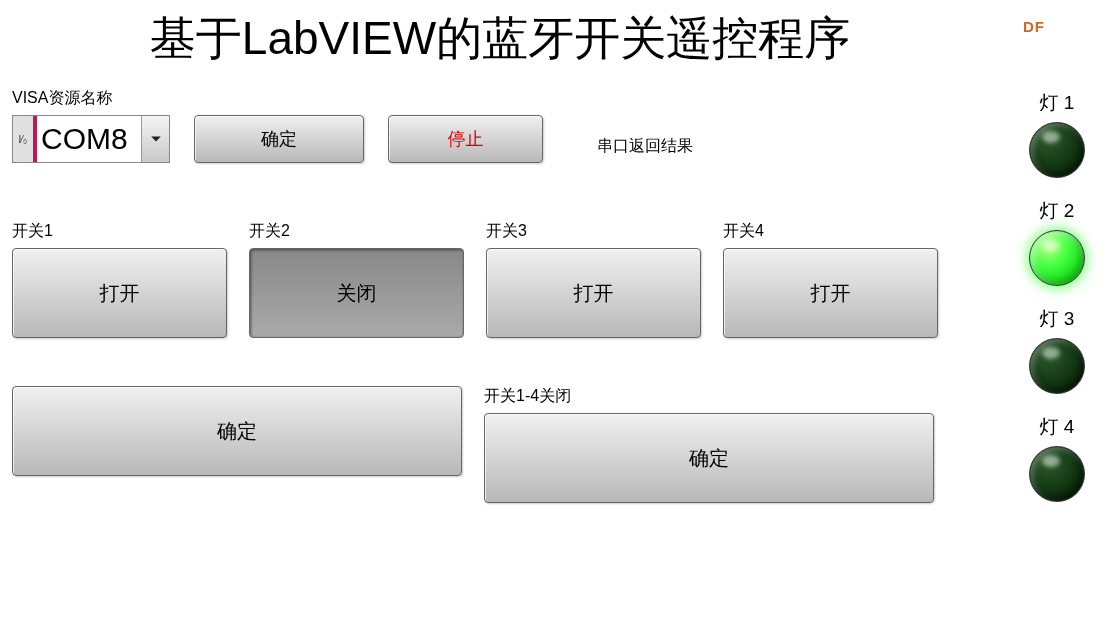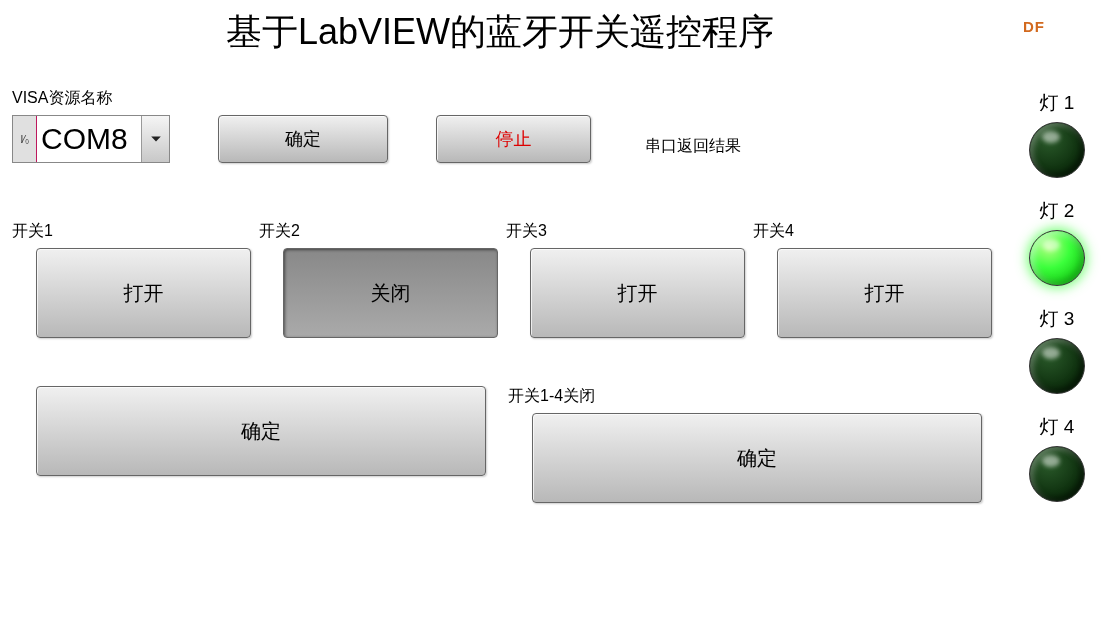--- a/index.html
+++ b/index.html
@@ -6,21 +6,21 @@
     body {
       font-family: "Microsoft YaHei", Arial, sans-serif;
       background: #ffffff;
       width: 1115px;
       height: 630px;
       position: relative;
       overflow: hidden;
     }
     .title {
       text-align: center;
-      font-size: 36px;
+      font-size: 46px;
       font-weight: 400;
       padding-top: 8px;
       padding-bottom: 12px;
       width: 1000px;
     }
     .df-label {
       position: absolute;
       top: 18px;
       right: 70px;
       color: #D2691E;
@@ -48,21 +48,21 @@
     .visa-control {
       display: flex;
       align-items: stretch;
       height: 48px;
       border: 1px solid #888;
       background: #fff;
     }
     .visa-io {
       width: 24px;
       background: #e0e0e0;
-      border-right: 1px solid #be185d;
+      border-right: 4px solid #be185d;
       display: flex;
       align-items: center;
       justify-content: center;
       font-size: 11px;
       line-height: 1;
       color: #333;
       position: relative;
     }
     .visa-io-text {
       transform: scaleX(0.9);
@@ -87,21 +87,20 @@
     .lv-button {
       background: linear-gradient(#f0f0f0, #b8b8b8);
       border: 1px solid #666;
       border-radius: 4px;
       box-shadow: inset 1px 1px 0 rgba(255,255,255,0.7), 1px 1px 2px rgba(0,0,0,0.2);
       font-size: 18px;
       cursor: pointer;
       display: flex;
       align-items: center;
       justify-content: center;
-      margin-left: 24px;
     }
     .lv-button.pressed {
       background: linear-gradient(#888, #aaa);
       box-shadow: inset 1px 1px 3px rgba(0,0,0,0.5);
     }
     .btn-confirm-top { width: 170px; height: 48px; }
     .btn-stop-top { width: 155px; height: 48px; color: #d00; }
     .result-block { margin-left: 30px; }
     .result-box {
       border: 2px inset #aaa;
@@ -110,21 +109,21 @@
       height: 46px;
       font-size: 28px;
       padding: 4px 8px;
       display: flex;
       align-items: center;
     }
 
     .row2 {
       margin-top: 58px;
       display: flex;
-      gap: 32px;
+      gap: 22px;
     }
     .switch-block { width: 215px; }
     .switch-btn {
       width: 215px;
       height: 90px;
       font-size: 20px;
     }
 
     .row3 {
       margin-top: 48px;

